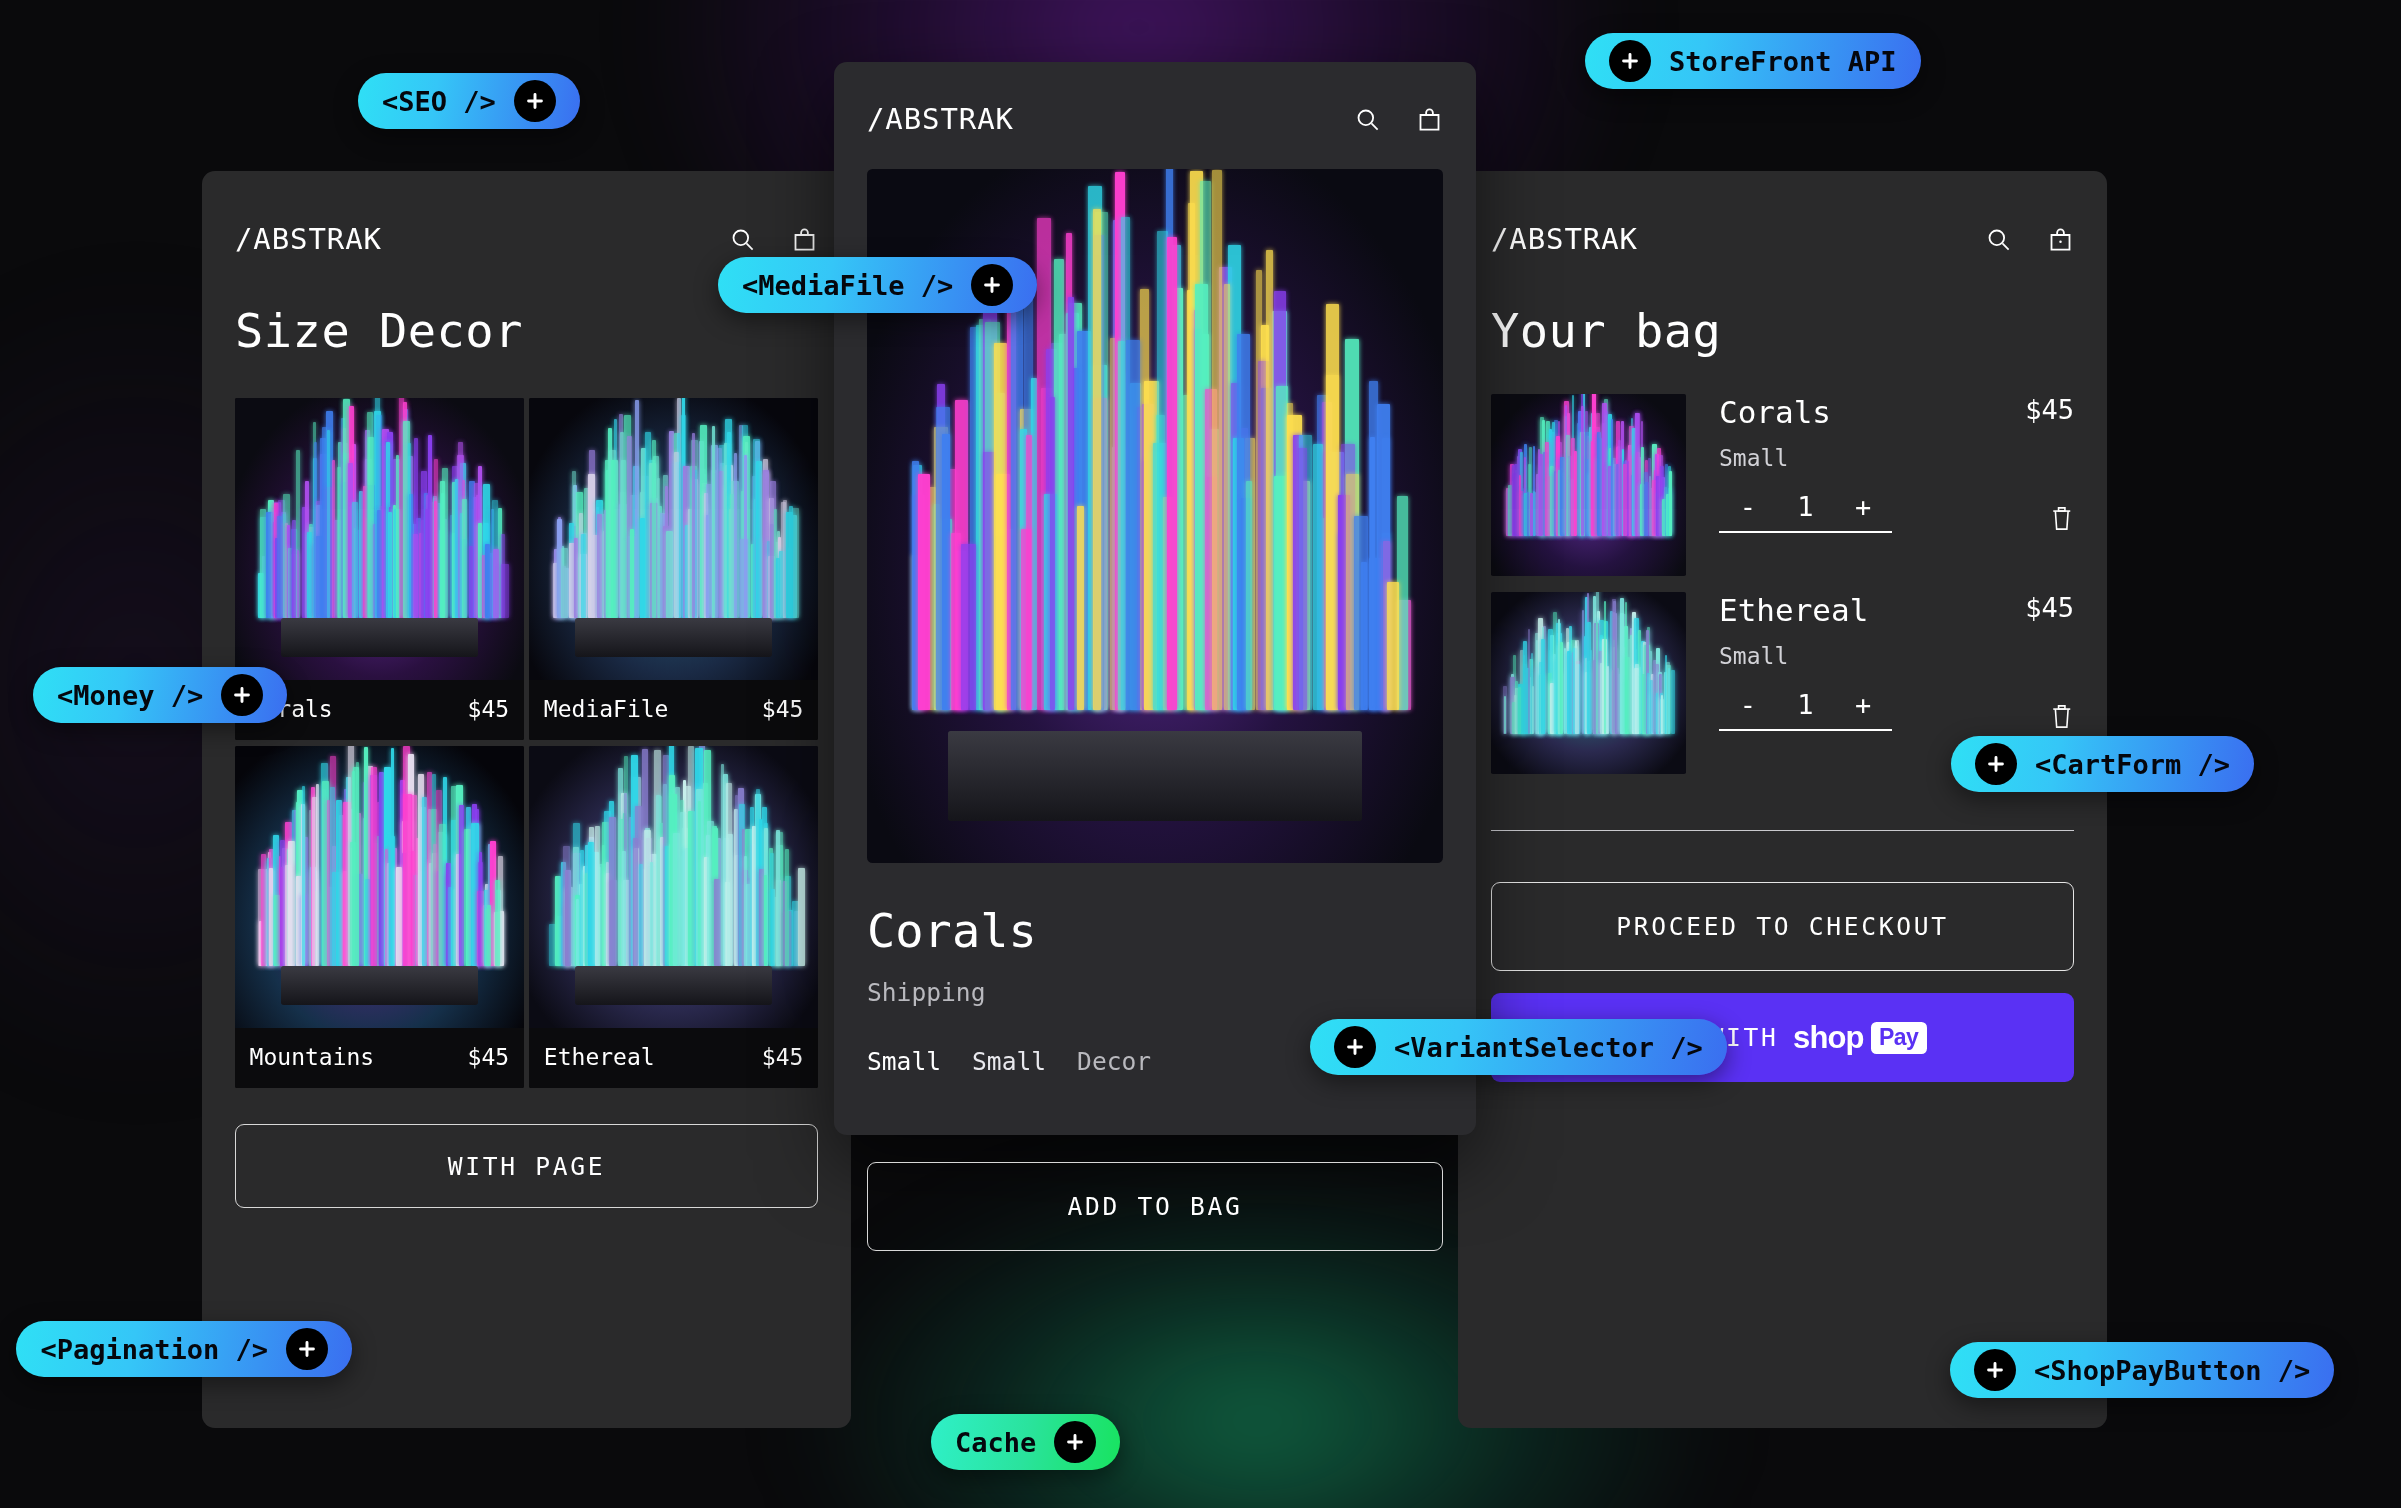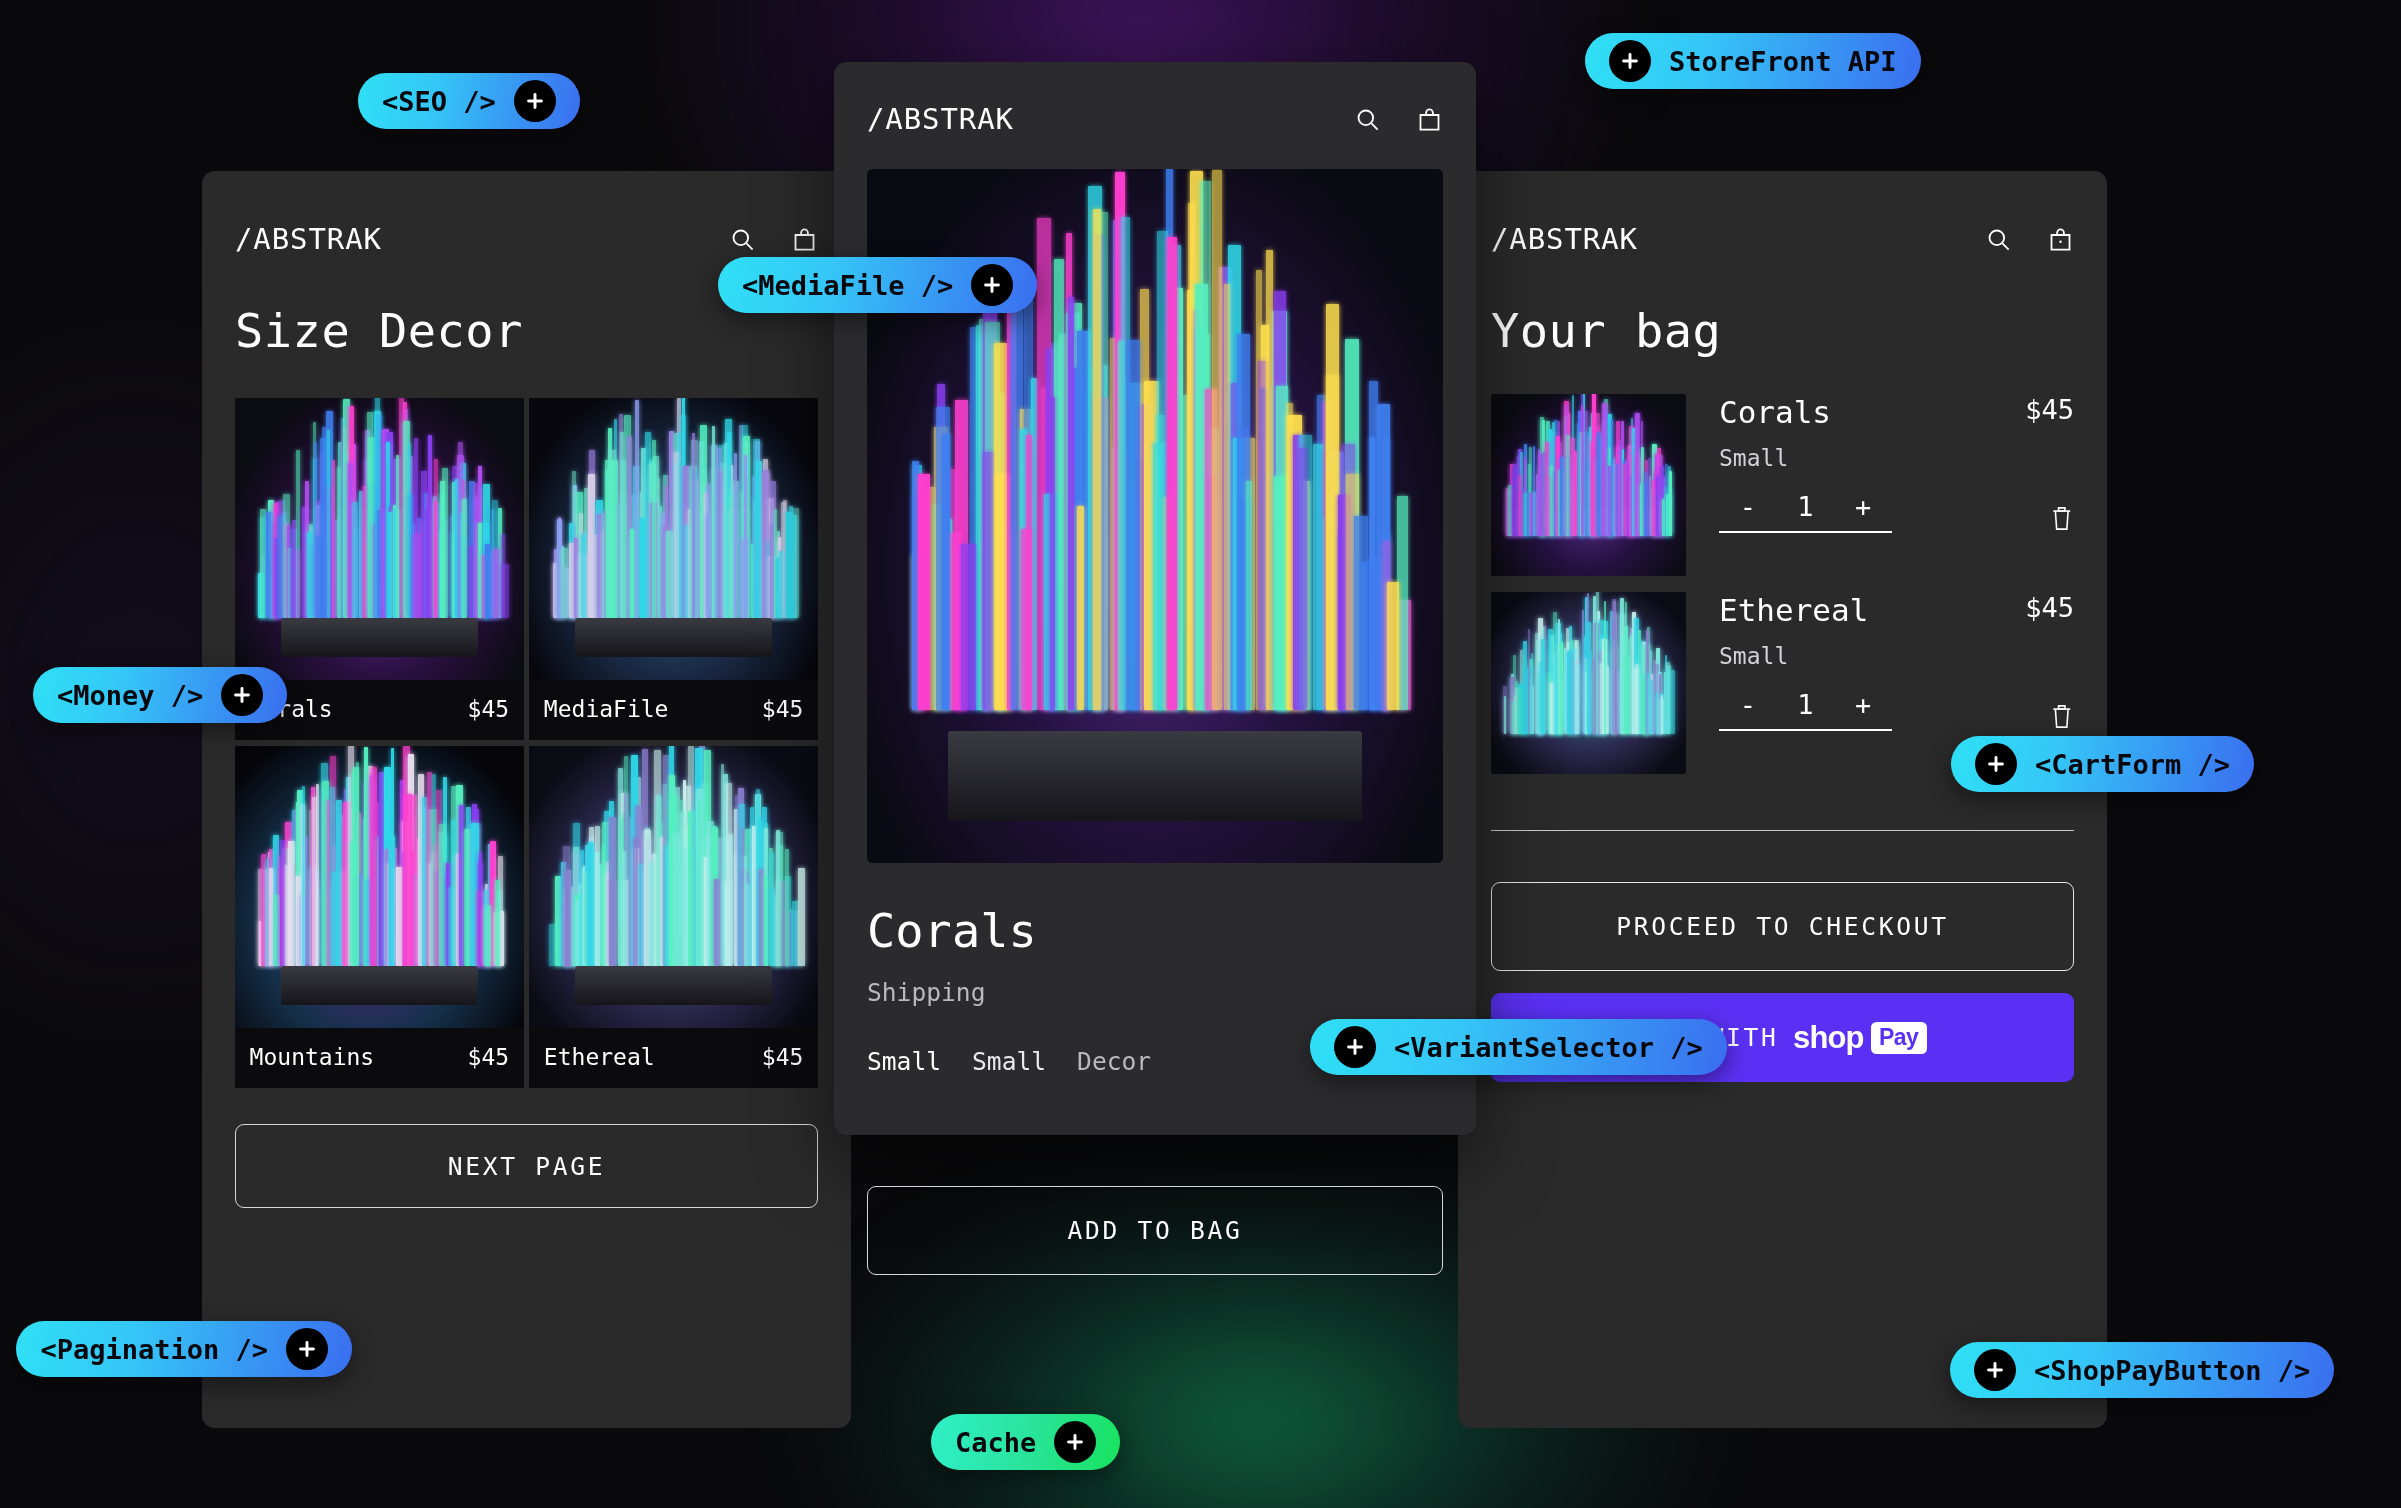--- a/index.html
+++ b/index.html
@@ -850,21 +850,21 @@
             </div>
             <div class="plinth"></div>
         </div>
         <div class="card-meta">
           <span class="card-name">Ethereal</span>
           <span class="card-price">$45</span>
         </div>
       </div>
     </div>
 
-    <button class="outline-btn">NEXT PAGE</button>
+    <button class="outline-btn">WITH PAGE</button>
   </div>
 </div>
 
 <div class="panel panel-right">
   <div class="panel-inner">
     <div class="store-header">
       <div class="store-brand">/ABSTRAK</div>
       <div class="header-icons">
         <span class="ico">
           <svg viewBox="0 0 24 24" width="27" height="27" fill="none" stroke="#fff" stroke-width="1.6">
@@ -1438,21 +1438,21 @@
     <div class="pd-title">Corals</div>
     <div class="pd-sub">Shipping</div>
     <div class="pd-opts">
       <span class="pd-opt-label">Small</span>
       <span class="pd-opt sel">Small</span>
       <span class="pd-opt">Decor</span>
     </div>
   </div>
 </div>
 
-<div style="position:absolute;left:834px;top:1162px;width:642px;padding:0 33px;margin-top:24px;">
+<div style="position:absolute;left:834px;top:1162px;width:642px;padding:0 33px;">
   <button class="outline-btn" style="margin-top:0;height:89px">ADD TO BAG</button>
 </div>
 
 <div class="badge b-seo">
   <span>&lt;SEO /&gt;</span>
   <span class="plus">
       <svg width="22" height="22" viewBox="0 0 24 24">
         <path d="M12 5v14M5 12h14" stroke="#fff" stroke-width="3.2" stroke-linecap="round"></path>
       </svg>
     </span>

